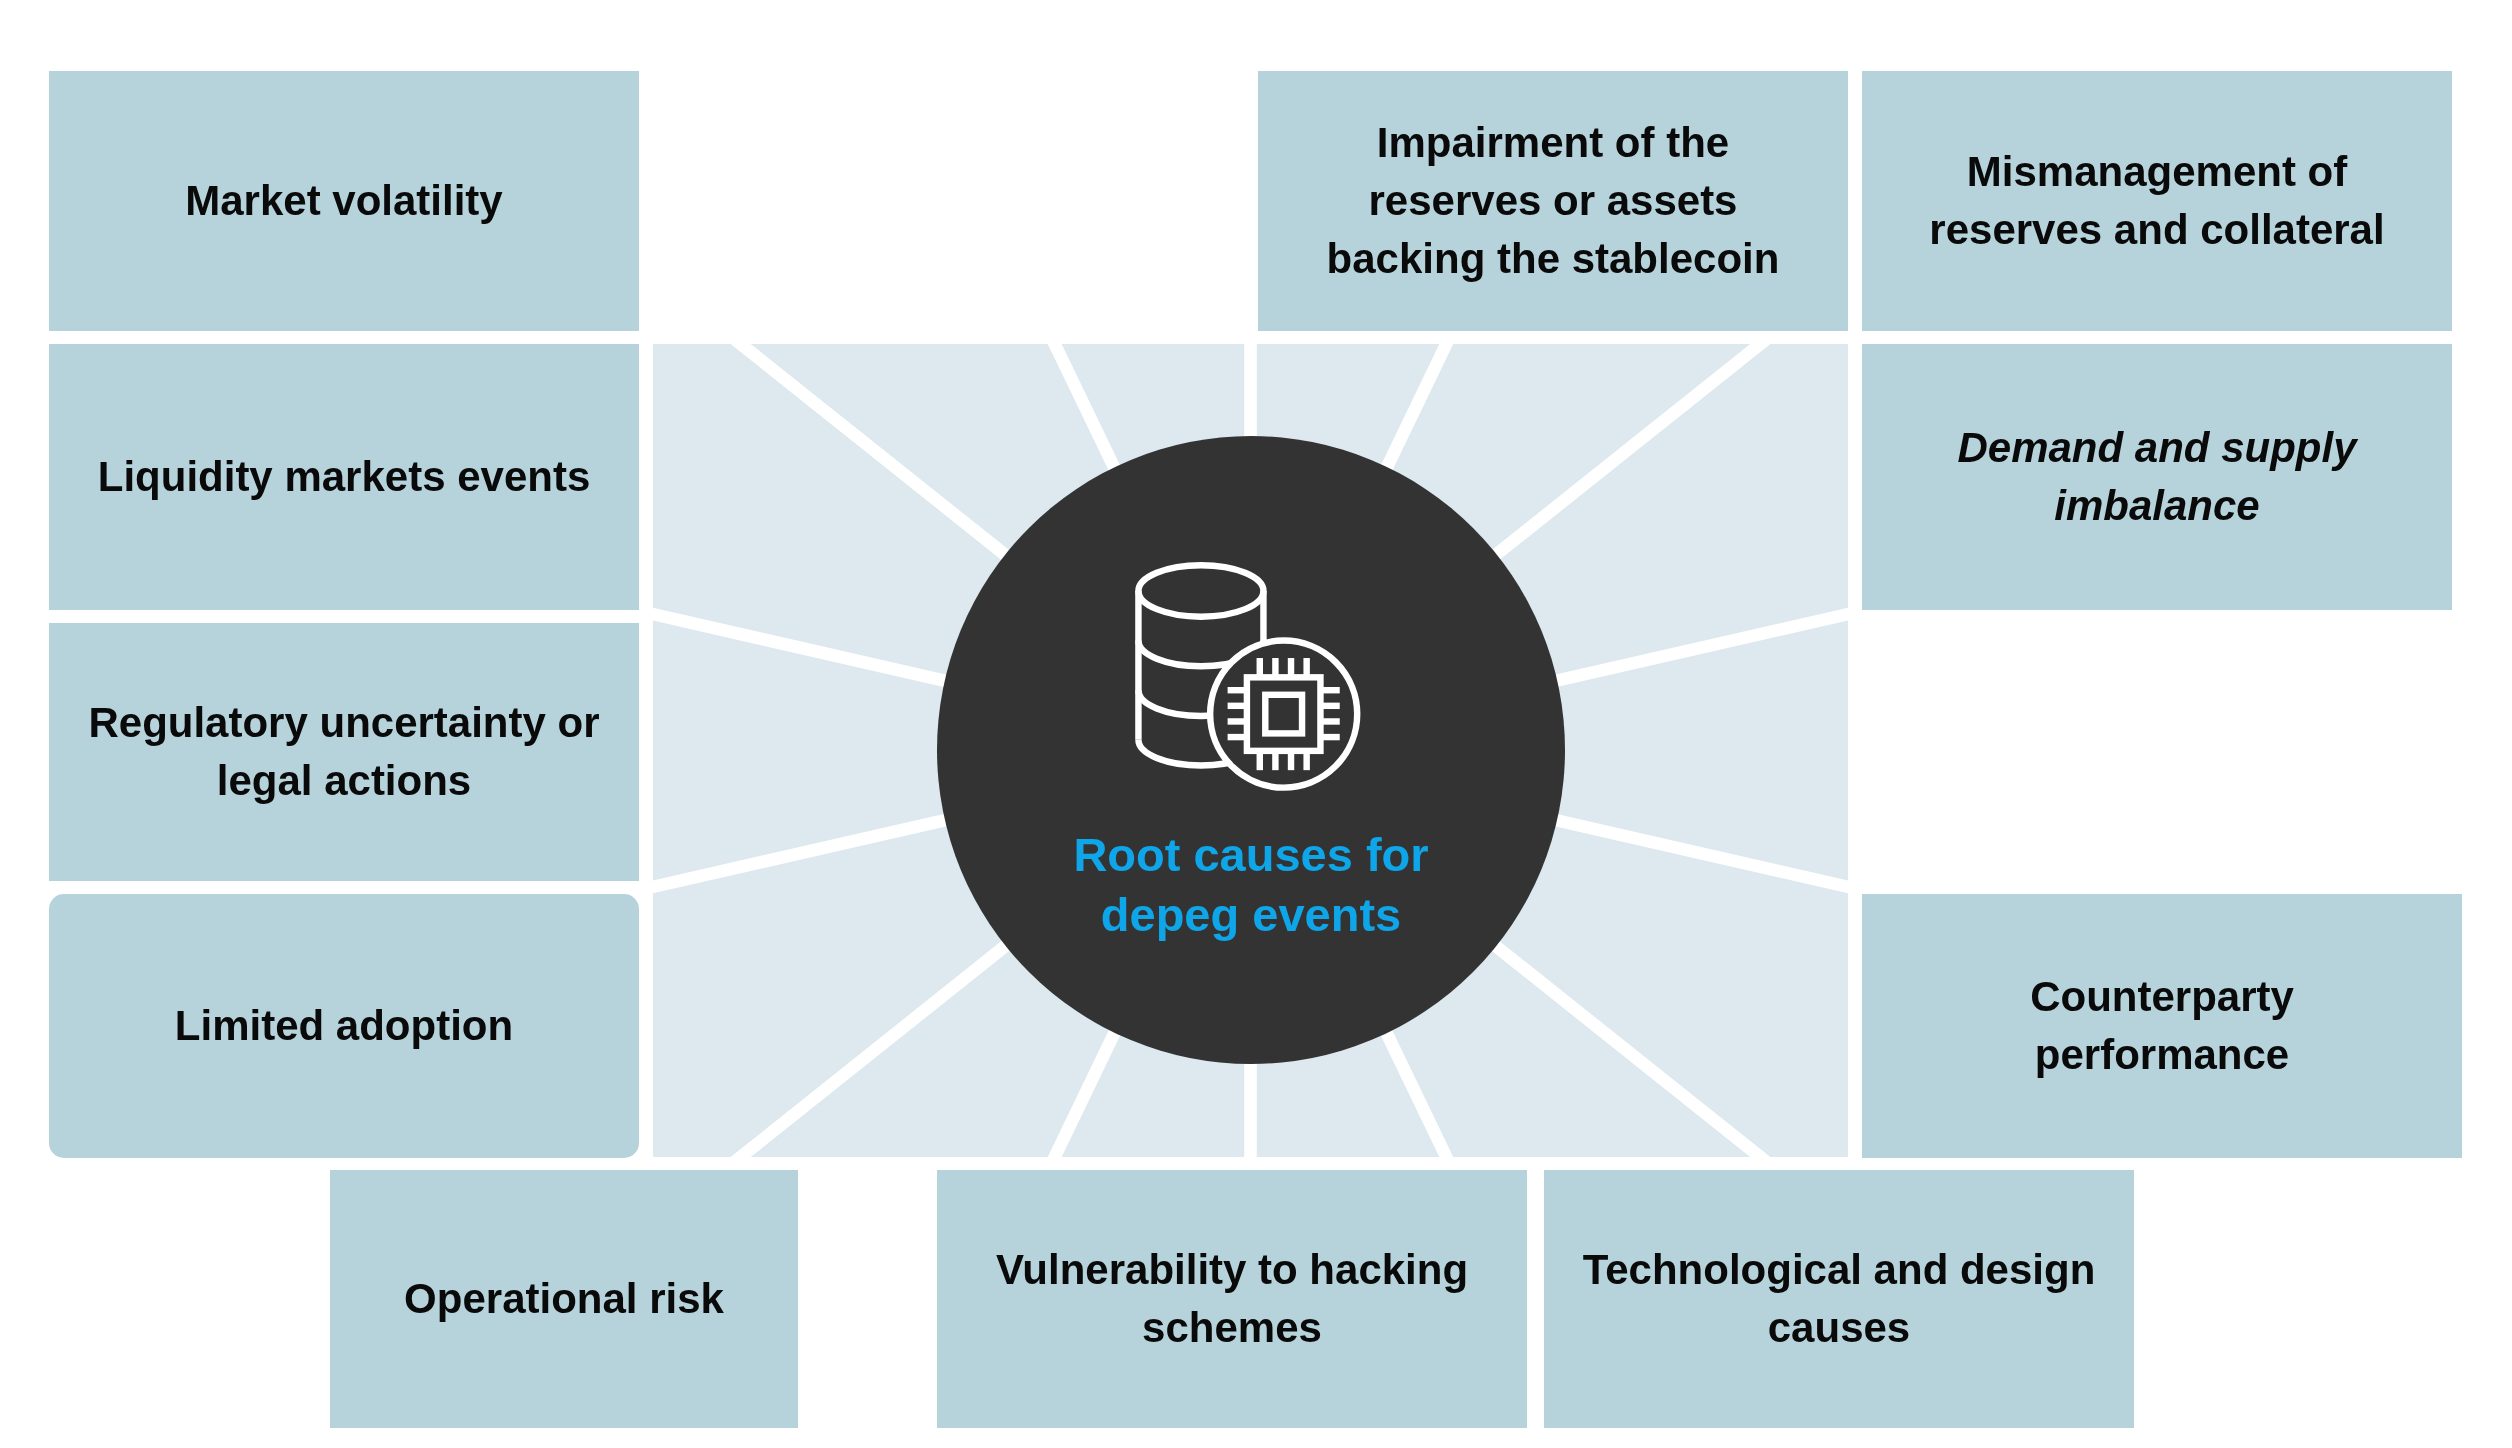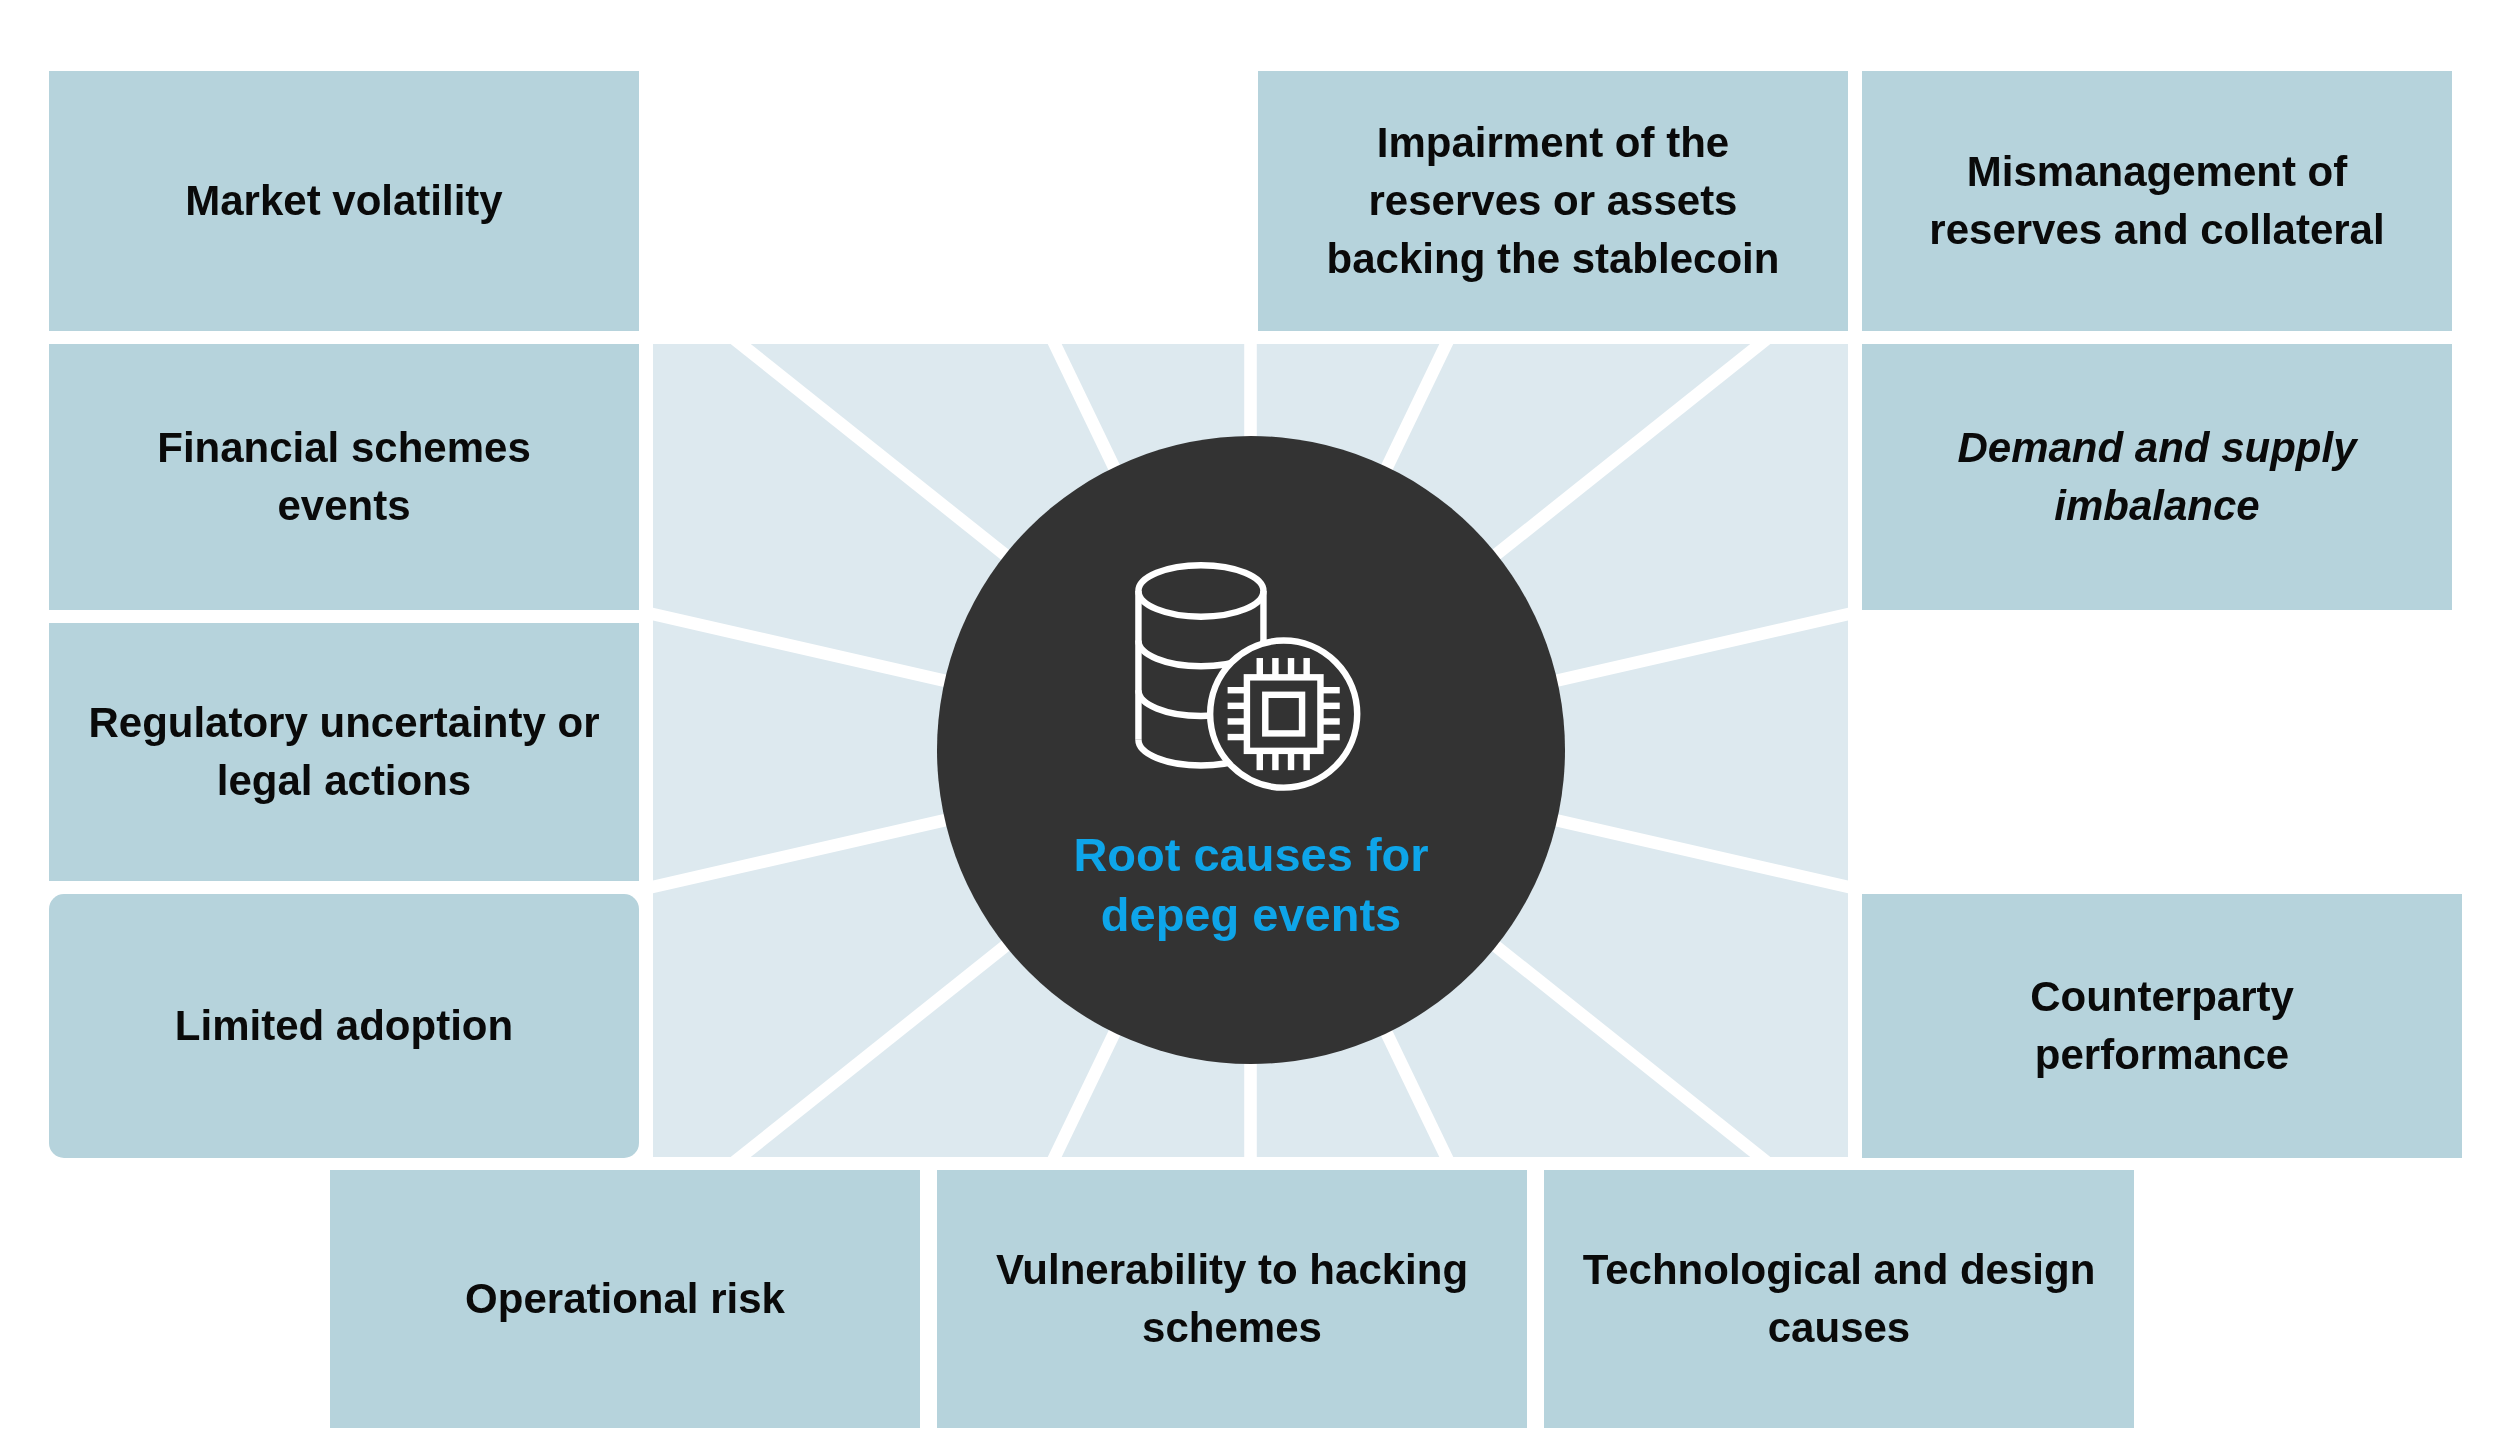--- a/index.html
+++ b/index.html
@@ -36,21 +36,21 @@
   .b4  { left: 1862px; top: 71px;  width: 590px; height: 260px; }
   
   .b5  { left: 49px;   top: 344px;  width: 590px; height: 266px; }
   .b6  { left: 49px;   top: 623px;  width: 590px; height: 258px; }
   .b7  { left: 49px;   top: 894px; width: 590px; height: 264px; border-radius: 15px; }
   
   .b8  { left: 1862px; top: 344px;  width: 590px; height: 266px; font-style: italic; }
   .b9  { left: 1862px; top: 623px;  width: 590px; height: 258px; }
   .b10 { left: 1862px; top: 894px; width: 600px; height: 264px; }
   
-  .b11 { left: 330px;  top: 1170px; width: 590px; height: 258px; }
+  .b11 { left: 330px;  top: 1170px; width: 468px; height: 258px; }
   .b12 { left: 937px; top: 1170px; width: 590px; height: 258px; }
   .b13 { left: 1544px; top: 1170px; width: 590px; height: 258px; }
 
   .center-panel {
     position: absolute;
     left: 653px;
     top: 344px;
     width: 1195px;
     height: 813px;
     background: #dde9ef;
@@ -158,21 +158,21 @@
         <rect x="145" y="151" width="40" height="42"></rect>
       </g>
     </svg>
     <div class="center-title">Root causes for depeg events</div>
   </div>
 
   <div class="box b1">Market volatility</div>
   <div class="box b3">Impairment of the reserves or assets backing the stablecoin</div>
   <div class="box b4">Mismanagement of reserves and collateral</div>
 
-  <div class="box b5">Financial schemes events</div>
+  <div class="box b5">Liquidity markets events</div>
   <div class="box b6">Regulatory uncertainty or legal actions</div>
   <div class="box b7">Limited adoption</div>
 
   <div class="box b8">Demand and supply imbalance</div>
   <div class="box b10">Counterparty performance</div>
 
   <div class="box b11">Operational risk</div>
   <div class="box b12">Vulnerability to hacking schemes</div>
   <div class="box b13">Technological and design causes</div>
 

